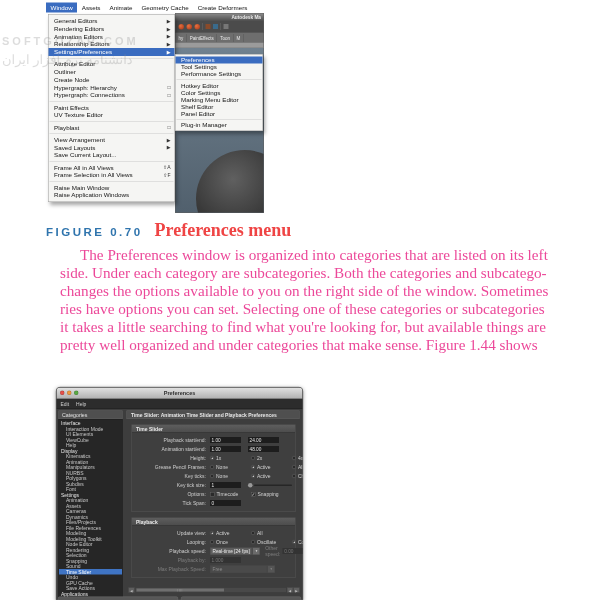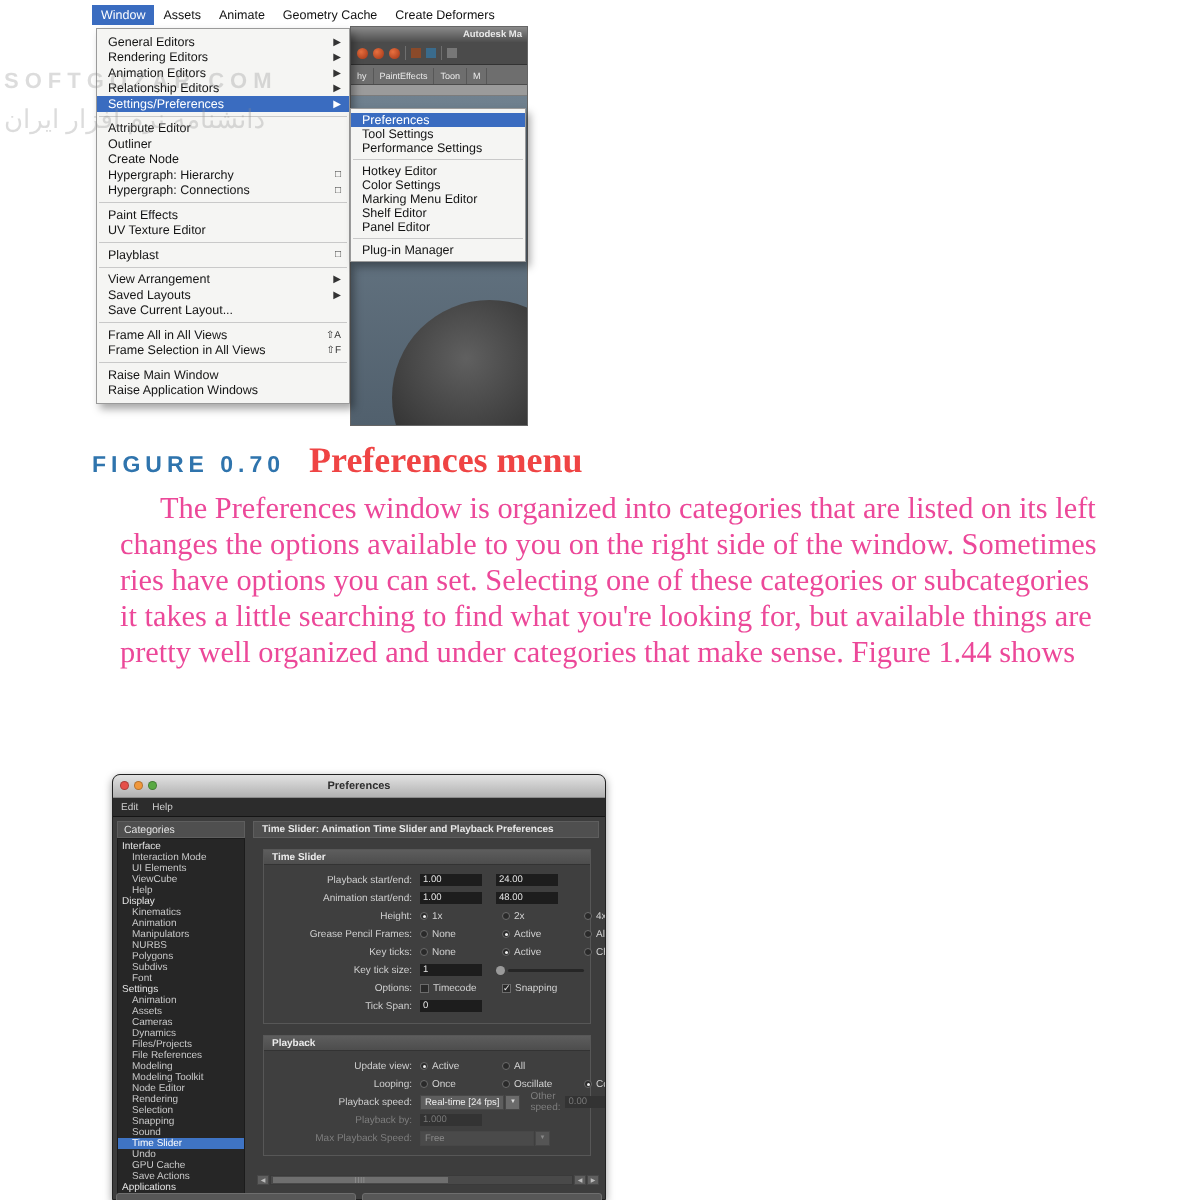--- a/index.html
+++ b/index.html
@@ -323,20 +323,21 @@
 </div>
 
 <div id="cap">
   <span class="fnum">FIGURE 0.70</span>
   <span class="ftext">Preferences menu</span>
 </div>
 
 <div id="para">
 
 <div class="pline ind">The Preferences window is organized into categories that are listed on its left</div>
+    <div class="pline">side. Under each category are subcategories. Both the categories and subcatego-</div>
     <div class="pline">changes the options available to you on the right side of the window. Sometimes</div>
     <div class="pline">ries have options you can set. Selecting one of these categories or subcategories</div>
     <div class="pline">it takes a little searching to find what you're looking for, but available things are</div>
     <div class="pline">pretty well organized and under categories that make sense. Figure 1.44 shows</div>
   </div>
 
 <div id="prefs">
   <div class="pwin">
 
     <div class="ptitle">

